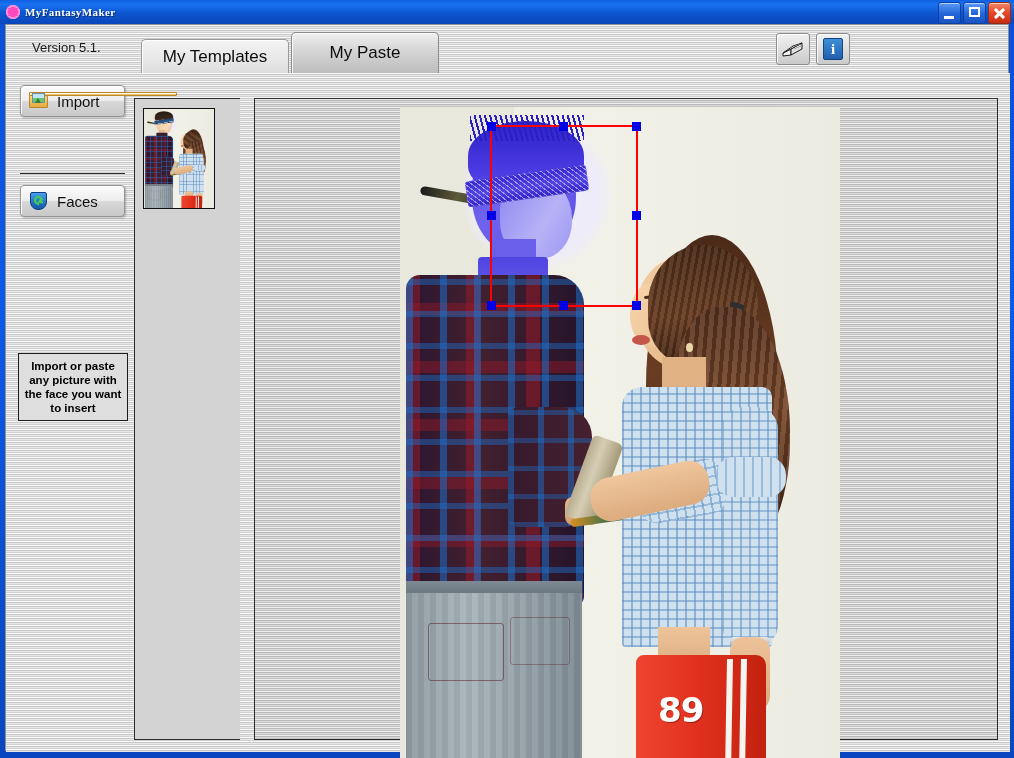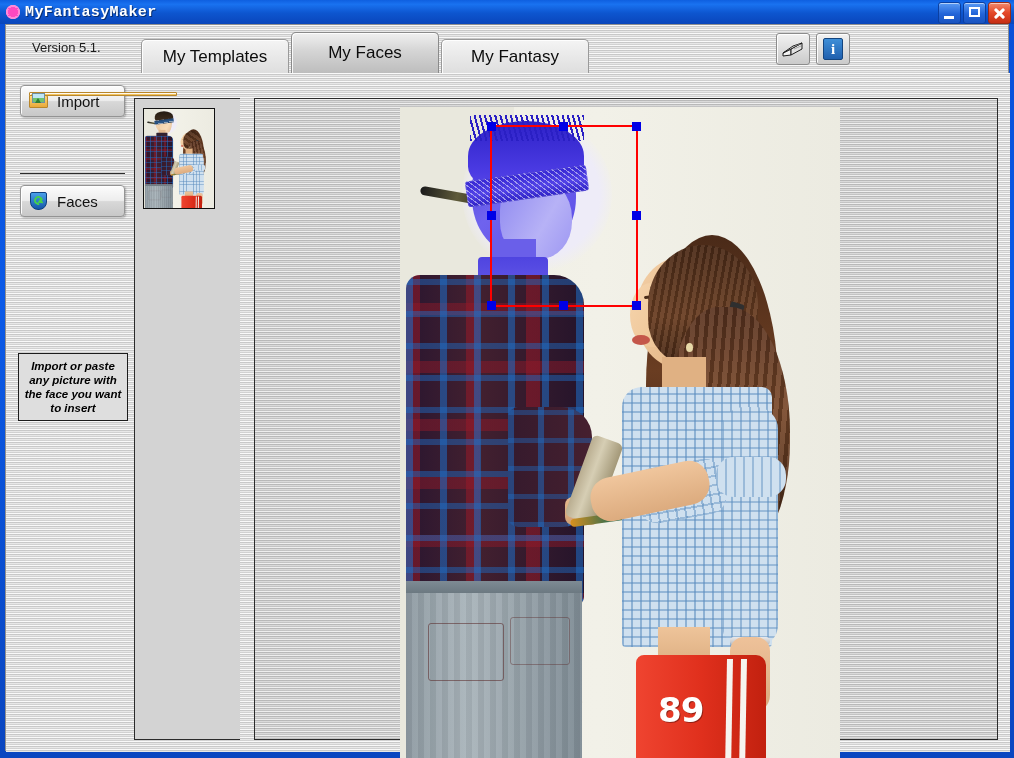--- a/index.html
+++ b/index.html
@@ -30,21 +30,21 @@
   }
   .title-icon .star:after{
     content:"";position:absolute;left:3px;top:4px;width:10px;height:8px;
     background:
       linear-gradient(90deg,transparent 42%,#ff49c0 42% 58%,transparent 58%),
       linear-gradient(0deg,transparent 42%,#ff49c0 42% 58%,transparent 58%),
       linear-gradient(45deg,transparent 44%,#ff49c0 44% 56%,transparent 56%),
       linear-gradient(-45deg,transparent 44%,#ff49c0 44% 56%,transparent 56%);
   }
   .title-text{
-    color:#ffffff;font-family:Liberation Mono, monospace;font-weight:bold;font-size:15px;
+    color:#ffffff;font-family:Liberation Serif, serif;font-weight:bold;font-size:11px;
     letter-spacing:0.4px;text-shadow:1px 1px 0 rgba(0,0,0,.45);
     white-space:nowrap;
   }
   .win-buttons{position:absolute;right:3px;top:2px;display:flex;gap:2px;}
   .wbtn{
     width:21px;height:20px;border-radius:3px;border:1px solid #0b3fa0;
     position:relative;box-shadow:inset 0 1px 0 rgba(255,255,255,.55);
   }
   .wbtn.min,.wbtn.max{background:linear-gradient(to bottom,#5a9bf5,#2264d8 55%,#1b54bf);}
   .wbtn.close{background:linear-gradient(to bottom,#f08a6d,#e4492a 48%,#c62e14);border-color:#9c2a13;}
@@ -163,21 +163,21 @@
   .sep{position:absolute;left:14px;width:105px;height:0;border-top:1px solid #2c2c2c;}
 
   .hintbox{
     position:absolute;left:12px;top:280px;width:110px;height:68px;
     border:1px solid #1c1c1c;box-sizing:border-box;
     background:#dedede;
     display:flex;align-items:center;justify-content:center;text-align:center;
   }
   .hintbox .txt{
     font-size:11.5px;font-weight:bold;color:#000;line-height:14px;
-    font-family:"Liberation Sans", sans-serif;padding:0 4px;font-style:italic;
+    font-family:"Liberation Sans", sans-serif;padding:0 4px;
   }
 
   
   .thumbpanel{
     position:absolute;left:128px;top:25px;width:118px;height:642px;
     border:1px solid #2b2b2b;box-sizing:border-box;
     background:#d3d3d3;
   }
   .thumb{
     position:absolute;left:8px;top:9px;width:72px;height:101px;
@@ -353,24 +353,21 @@
     <div class="client brushed">
 
       <div class="topbar brushed">
         <div class="version">Version 5.1.</div>
 
         <div class="tabs">
           <div class="tab">
             <span>My Templates</span>
           </div>
           <div class="tab active">
-            <span>My Faces</span>
-          </div>
-          <div class="tab">
-            <span>My Fantasy</span>
+            <span>My Paste</span>
           </div>
         </div>
 
         <div class="toolbtns">
           <div class="toolbtn">
             <svg class="ico-book" viewBox="0 0 22 16">
               <polygon points="1,12 9,8 9,14 1,15" fill="#f2f2f2" stroke="#1d1d1d" stroke-width="1"></polygon>
               <polygon points="9,8 20,2 20,8 9,14" fill="#e2e2e2" stroke="#1d1d1d" stroke-width="1"></polygon>
               <polygon points="1,12 11,5 20,2 9,8" fill="#fbfbfb" stroke="#1d1d1d" stroke-width="1"></polygon>
               <line x1="11" y1="6" x2="18" y2="3" stroke="#8c8c8c" stroke-width="0.7"></line>

